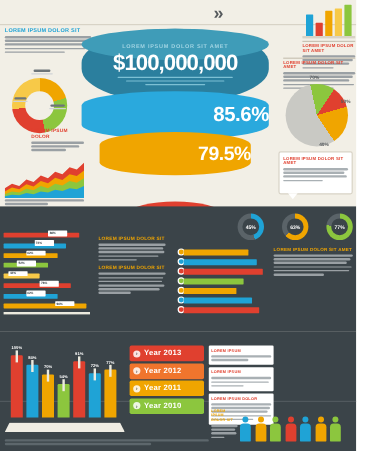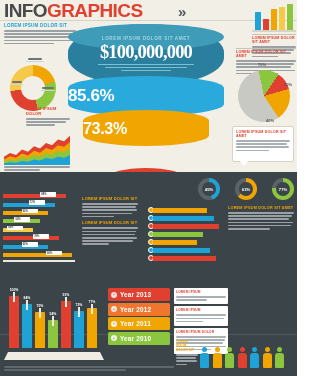--- a/index.html
+++ b/index.html
@@ -44,29 +44,29 @@
   .dlab{position:absolute;font-size:3px;font-weight:bold;color:#55595c;line-height:3.4px;text-align:center;}
   #donut-txt{left:26px;top:106px;width:44px;}
   #donut-txt .hdr-sm{font-size:4px;}
 
   
   #area{left:4px;top:133px;width:66px;height:32px;}
   #area-cap{left:4px;top:166px;width:66px;}
 
   
   #funnel{left:60px;top:24px;width:172px;height:176px;}
-  .fseg{position:absolute;left:50%;transform:translateX(-50%);display:flex;align-items:center;justify-content:flex-start;}
+  .fseg{position:absolute;left:50%;transform:translateX(-50%);display:flex;align-items:center;justify-content:flex-end;}
   .fnum{font-size:16px;font-weight:bold;color:#ffffff;letter-spacing:-.4px;}
 
   
   #f-head{left:8px;top:0px;width:156px;height:62px;background:#2b7f9e;border-radius:50%/46%;}
   #f-head-top{left:8px;top:0px;width:156px;height:26px;background:#3f9cb8;border-radius:50%;}
   #f-title{left:0;top:12px;width:172px;text-align:center;}
   #f-title .l1{font-size:4.6px;font-weight:bold;color:#9fd3e2;letter-spacing:.6px;}
-  #f-title .l2{font-size:18.5px;font-weight:bold;color:#ffffff;letter-spacing:-.8px;line-height:20px;margin-top:1px;font-family:Liberation Serif, serif;}
+  #f-title .l2{font-size:18.5px;font-weight:bold;color:#ffffff;letter-spacing:-.8px;line-height:20px;margin-top:1px;}
   #f-title .l3{margin:2px auto 0;width:96px;}
   #f-title .l3 .lorem-line{background:#7cc0d4;height:1.4px;}
 
   
   #pie{left:236px;top:68px;width:58px;height:56px;}
   #pie .disc{position:absolute;left:2px;top:2px;width:52px;height:52px;border-radius:50%;
     background:conic-gradient(from -12deg,#8cc63e 0deg 46deg,#e0402f 46deg 86deg,#f0a500 86deg 158deg,#c9c9c4 158deg 360deg);}
   .plab{position:absolute;font-size:4px;font-weight:bold;color:#55595c;}
   #pie-rule{left:236px;top:48px;width:60px;height:1px;background:#c9c3b4;}
   #pie-txt{left:236px;top:50px;width:60px;}
@@ -135,23 +135,20 @@
 
   #bot-rule{left:0;top:334px;width:297px;height:1px;background:#51595e;}
   #botstrip{left:4px;top:366px;width:170px;}
 </style>
 </head>
 <body>
 
 <div id="page">
 
   <div class="abs" id="header">
-    <div class="abs" id="title">
-      <span class="a">INFO</span><span class="b">GRAPHICS</span>
-    </div>
     <div class="abs" id="chev">»</div>
   </div>
   <div class="abs" id="headrule"></div>
 
   <div class="abs" id="tl-text">
     <div class="hdr-sm blue">LOREM IPSUM DOLOR SIT</div>
     <div>
       <div class="lorem-line" style="width:100%"></div>
       <div class="lorem-line" style="width:96%"></div>
       <div class="lorem-line" style="width:99%"></div>
@@ -188,21 +185,21 @@
       <div class="l3">
         <div class="lorem-line" style="width:100%"></div>
         <div class="lorem-line" style="width:86%;margin-left:7%"></div>
         <div class="lorem-line" style="width:52%;margin-left:24%"></div>
       </div>
     </div>
   <div class="fseg" style="top: 52px; width: 156px; height: 40px; background: rgb(42, 169, 221); border-radius: 50% / 30%;">
         <div class="fnum" style="font-size: 17px;">85.6%</div>
       </div>
       <div class="fseg" style="top: 86px; width: 126px; height: 36px; background: rgb(240, 165, 0); border-radius: 50% / 30%;">
-        <div class="fnum" style="font-size: 16.2px;">73.3%</div>
+        <div class="fnum" style="font-size: 16.2px;">79.5%</div>
       </div>
       <div class="fseg" style="top: 144px; width: 76px; height: 30px; background: rgb(224, 64, 47); border-radius: 50% / 32%;">
         <div class="fnum" style="font-size: 14.6px;">31.5%</div>
       </div>
     </div>
 
   <div class="abs" id="donut">
     <div class="ring"></div>
     <div class="hole"></div>
     <div class="dlab" style="left:20px;top:-5px;width:22px;">

